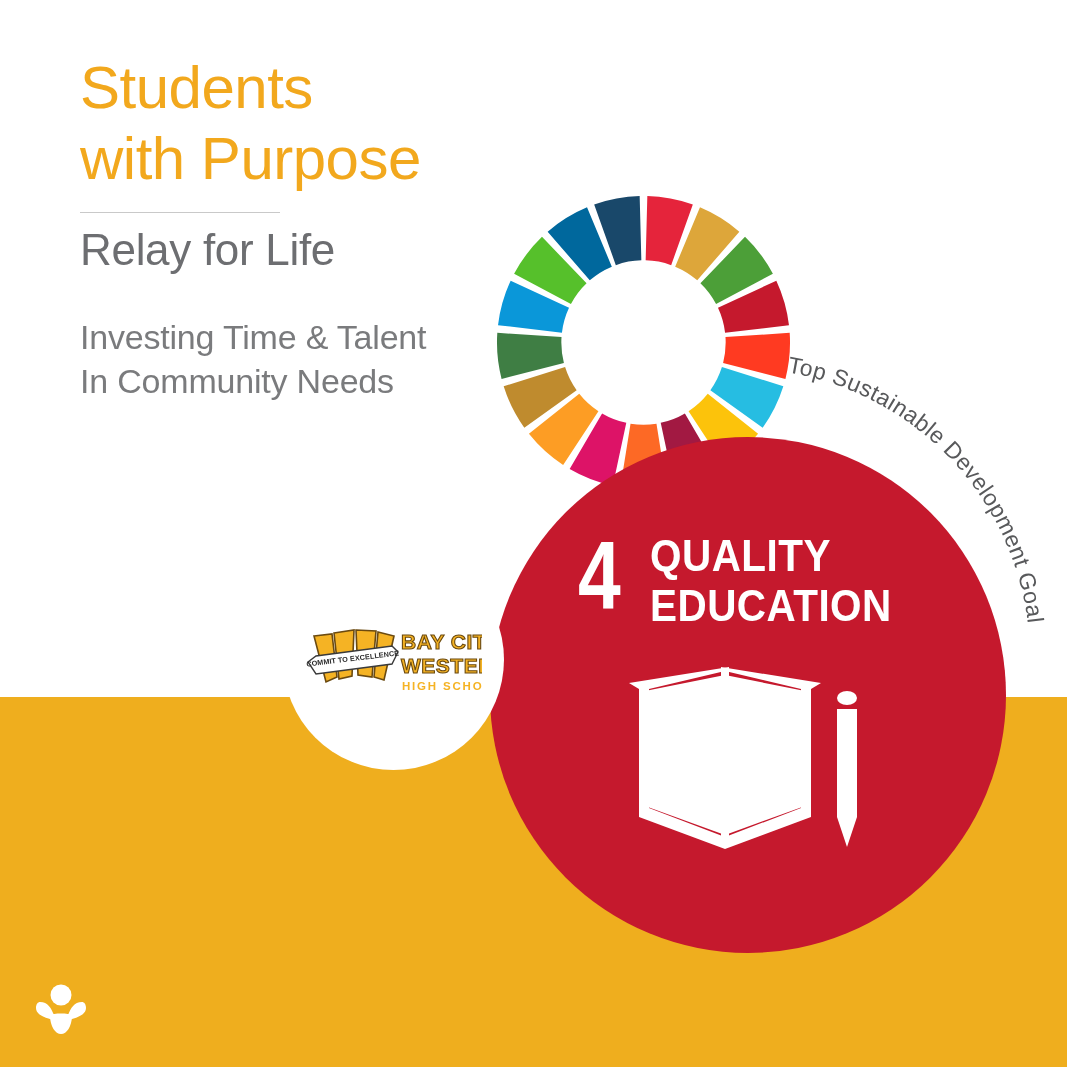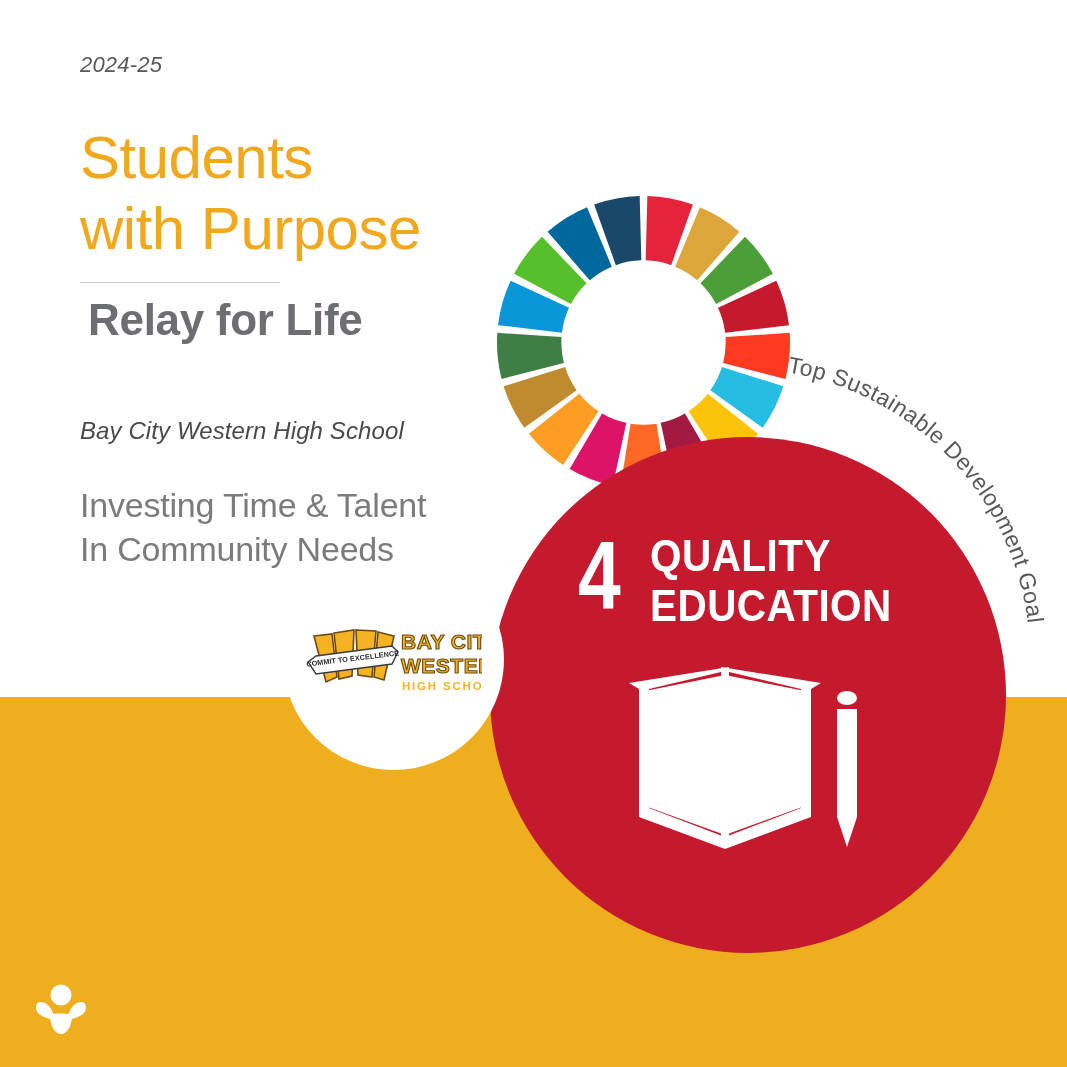--- a/index.html
+++ b/index.html
@@ -103,25 +103,25 @@
     letter-spacing: -0.5px;
   }
   .rule {
     width: 200px;
     height: 1px;
     background: #C9C9C9;
     margin: 18px 0 10px 0;
   }
   .subhead {
     font-family: "Liberation Sans", sans-serif;
-    font-weight: 700;
+    font-weight: 400;
     font-size: 44px;
     line-height: 54px;
     color: #6D6E71;
-    margin: 8px;
+    margin: 0;
     letter-spacing: -0.3px;
   }
   .org {
     font-family: "Liberation Sans", sans-serif;
     font-style: italic;
     font-size: 24px;
     color: #4A4A4A;
     margin: 70px 0 0 0;
     letter-spacing: 0.1px;
   }
@@ -255,26 +255,24 @@
 
       <path d="M180 26 L100 10 L100 170 L180 141 Z" fill="#ffffff"></path>
 
       <rect x="212" y="26" width="20" height="14" rx="10" fill="#ffffff"></rect>
       <rect x="212" y="44" width="20" height="108" fill="#ffffff"></rect>
       <path d="M212 152 L232 152 L222 182 Z" fill="#ffffff"></path>
     </svg>
   </div>
 
   <div class="text-col">
-    <div class="year">2024-25</div>
     <h1 class="headline">Students
 with Purpose</h1>
     <div class="rule"></div>
     <h2 class="subhead">Relay for Life</h2>
-    <div class="org">Bay City Western High School</div>
     <div class="tagline">Investing Time &amp; Talent
 In Community Needs</div>
   </div>
 
   <div class="school-logo">
     <svg viewBox="0 0 176 76" width="176" height="76" aria-hidden="true">
 
       <g>
         <path d="M8 14 L26 12 L31 55 L20 60 Z" fill="#F5B324" stroke="#6B4A10" stroke-width="1.6"></path>
         <path d="M28 11 L48 8 L46 54 L33 57 Z" fill="#F5B324" stroke="#6B4A10" stroke-width="1.6"></path>

